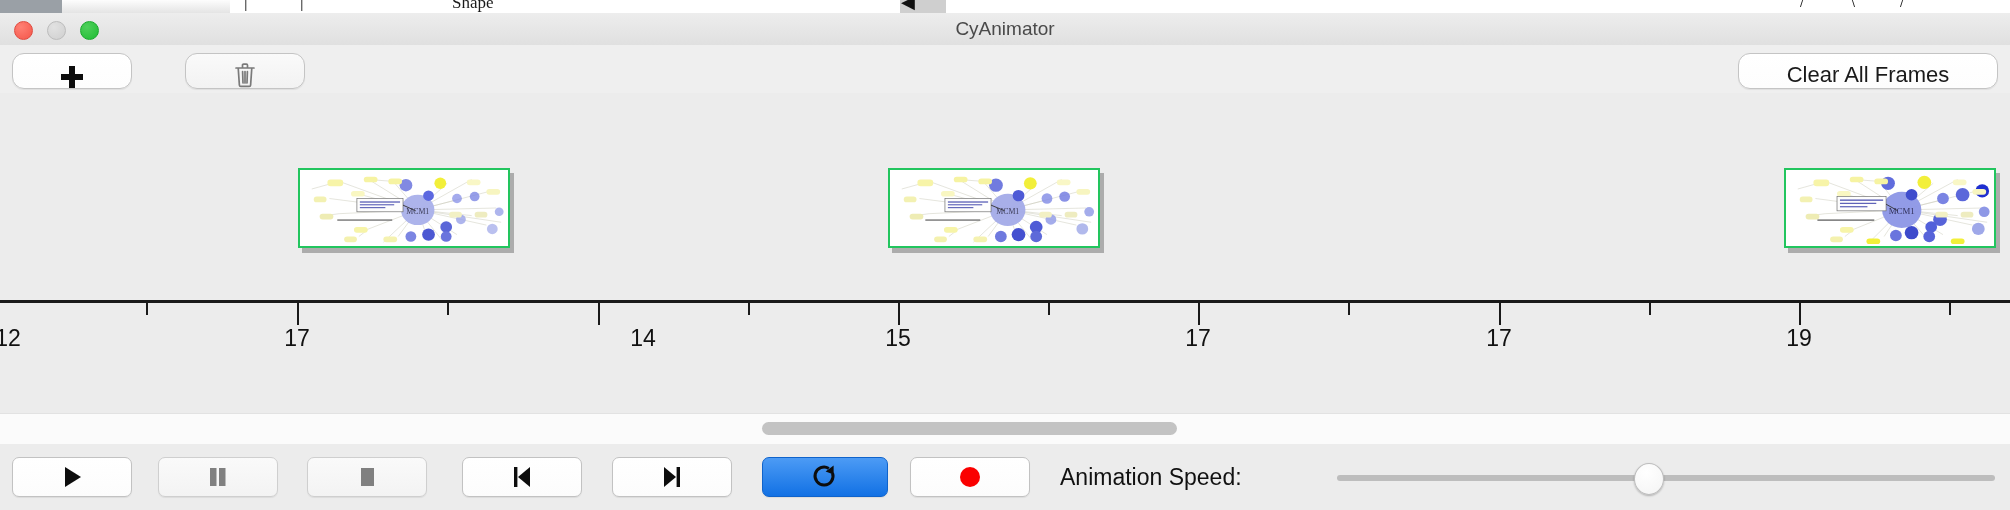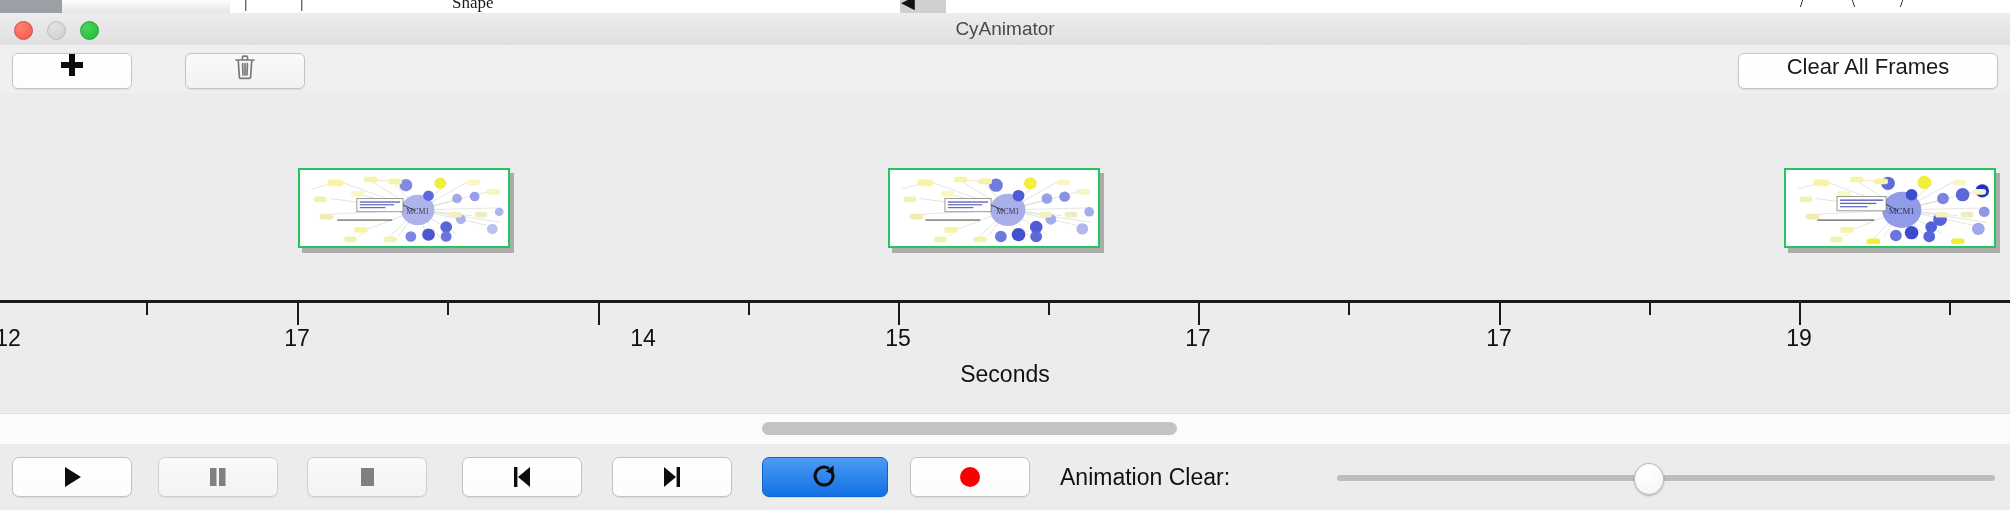--- a/index.html
+++ b/index.html
@@ -94,25 +94,25 @@
     position: absolute;
     left: 0; top: 45px;
     width: 2010px; height: 48px;
     background: #efefef;
     border-bottom: 1px solid #c9c9c9;
   }
   .btn {
     position: absolute;
     box-sizing: border-box;
     border: 1px solid #c4c4c4;
-    border-radius: 6px;
+    border-radius: 12px;
     background: linear-gradient(to bottom,#ffffff,#fdfdfd);
     box-shadow: 0 1px 1px rgba(0,0,0,0.07);
     display: flex;
-    align-items: flex-start;
+    align-items: flex-end;
     justify-content: center;
     font-size: 20px;
     color: #1c1c1c;
     cursor: default;
   }
   .btn.flat {
     background: linear-gradient(to bottom,#fafafa,#f2f2f2);
   }
   #add-frame-button { left: 12px;  top: 8px; width: 120px; height: 36px; }
   #delete-frame-button { left: 185px; top: 8px; width: 120px; height: 36px; }
@@ -483,21 +483,20 @@
     <div class="tick major" style="left:1799px;"></div>
 
     <div class="tick-label" style="left:8px;">12</div>
     <div class="tick-label" style="left:297px;">17</div>
     <div class="tick-label" style="left:598px;margin-left:45px;">14</div>
     <div class="tick-label" style="left:898px;">15</div>
     <div class="tick-label" style="left:1198px;">17</div>
     <div class="tick-label" style="left:1499px;">17</div>
     <div class="tick-label" style="left:1799px;">19</div>
 
-    <div class="axis-title">Seconds</div>
   </div>
 
   <div class="hscroll">
     <div class="hscroll-thumb"></div>
   </div>
 
   <div class="playbar">
 
     <div class="pbtn" style="left:12px;width:120px;">
       <svg width="22" height="24" viewBox="0 0 22 24">
@@ -538,18 +537,18 @@
         <polygon points="21.6,10.5 13.6,7.6 21.6,1.6" fill="#0d0d0d"></polygon>
       </svg>
     </div>
 
     <div class="pbtn" style="left:910px;width:120px;">
       <svg width="24" height="24" viewBox="0 0 24 24">
         <circle cx="12" cy="12" r="10" fill="#fa0000"></circle>
       </svg>
     </div>
 
-    <div class="speed-label">Animation Clear:</div>
+    <div class="speed-label">Animation Speed:</div>
     <div class="slider-track"></div>
     <div class="slider-thumb"></div>
   </div>
 
 </div>
 
 </body></html>

